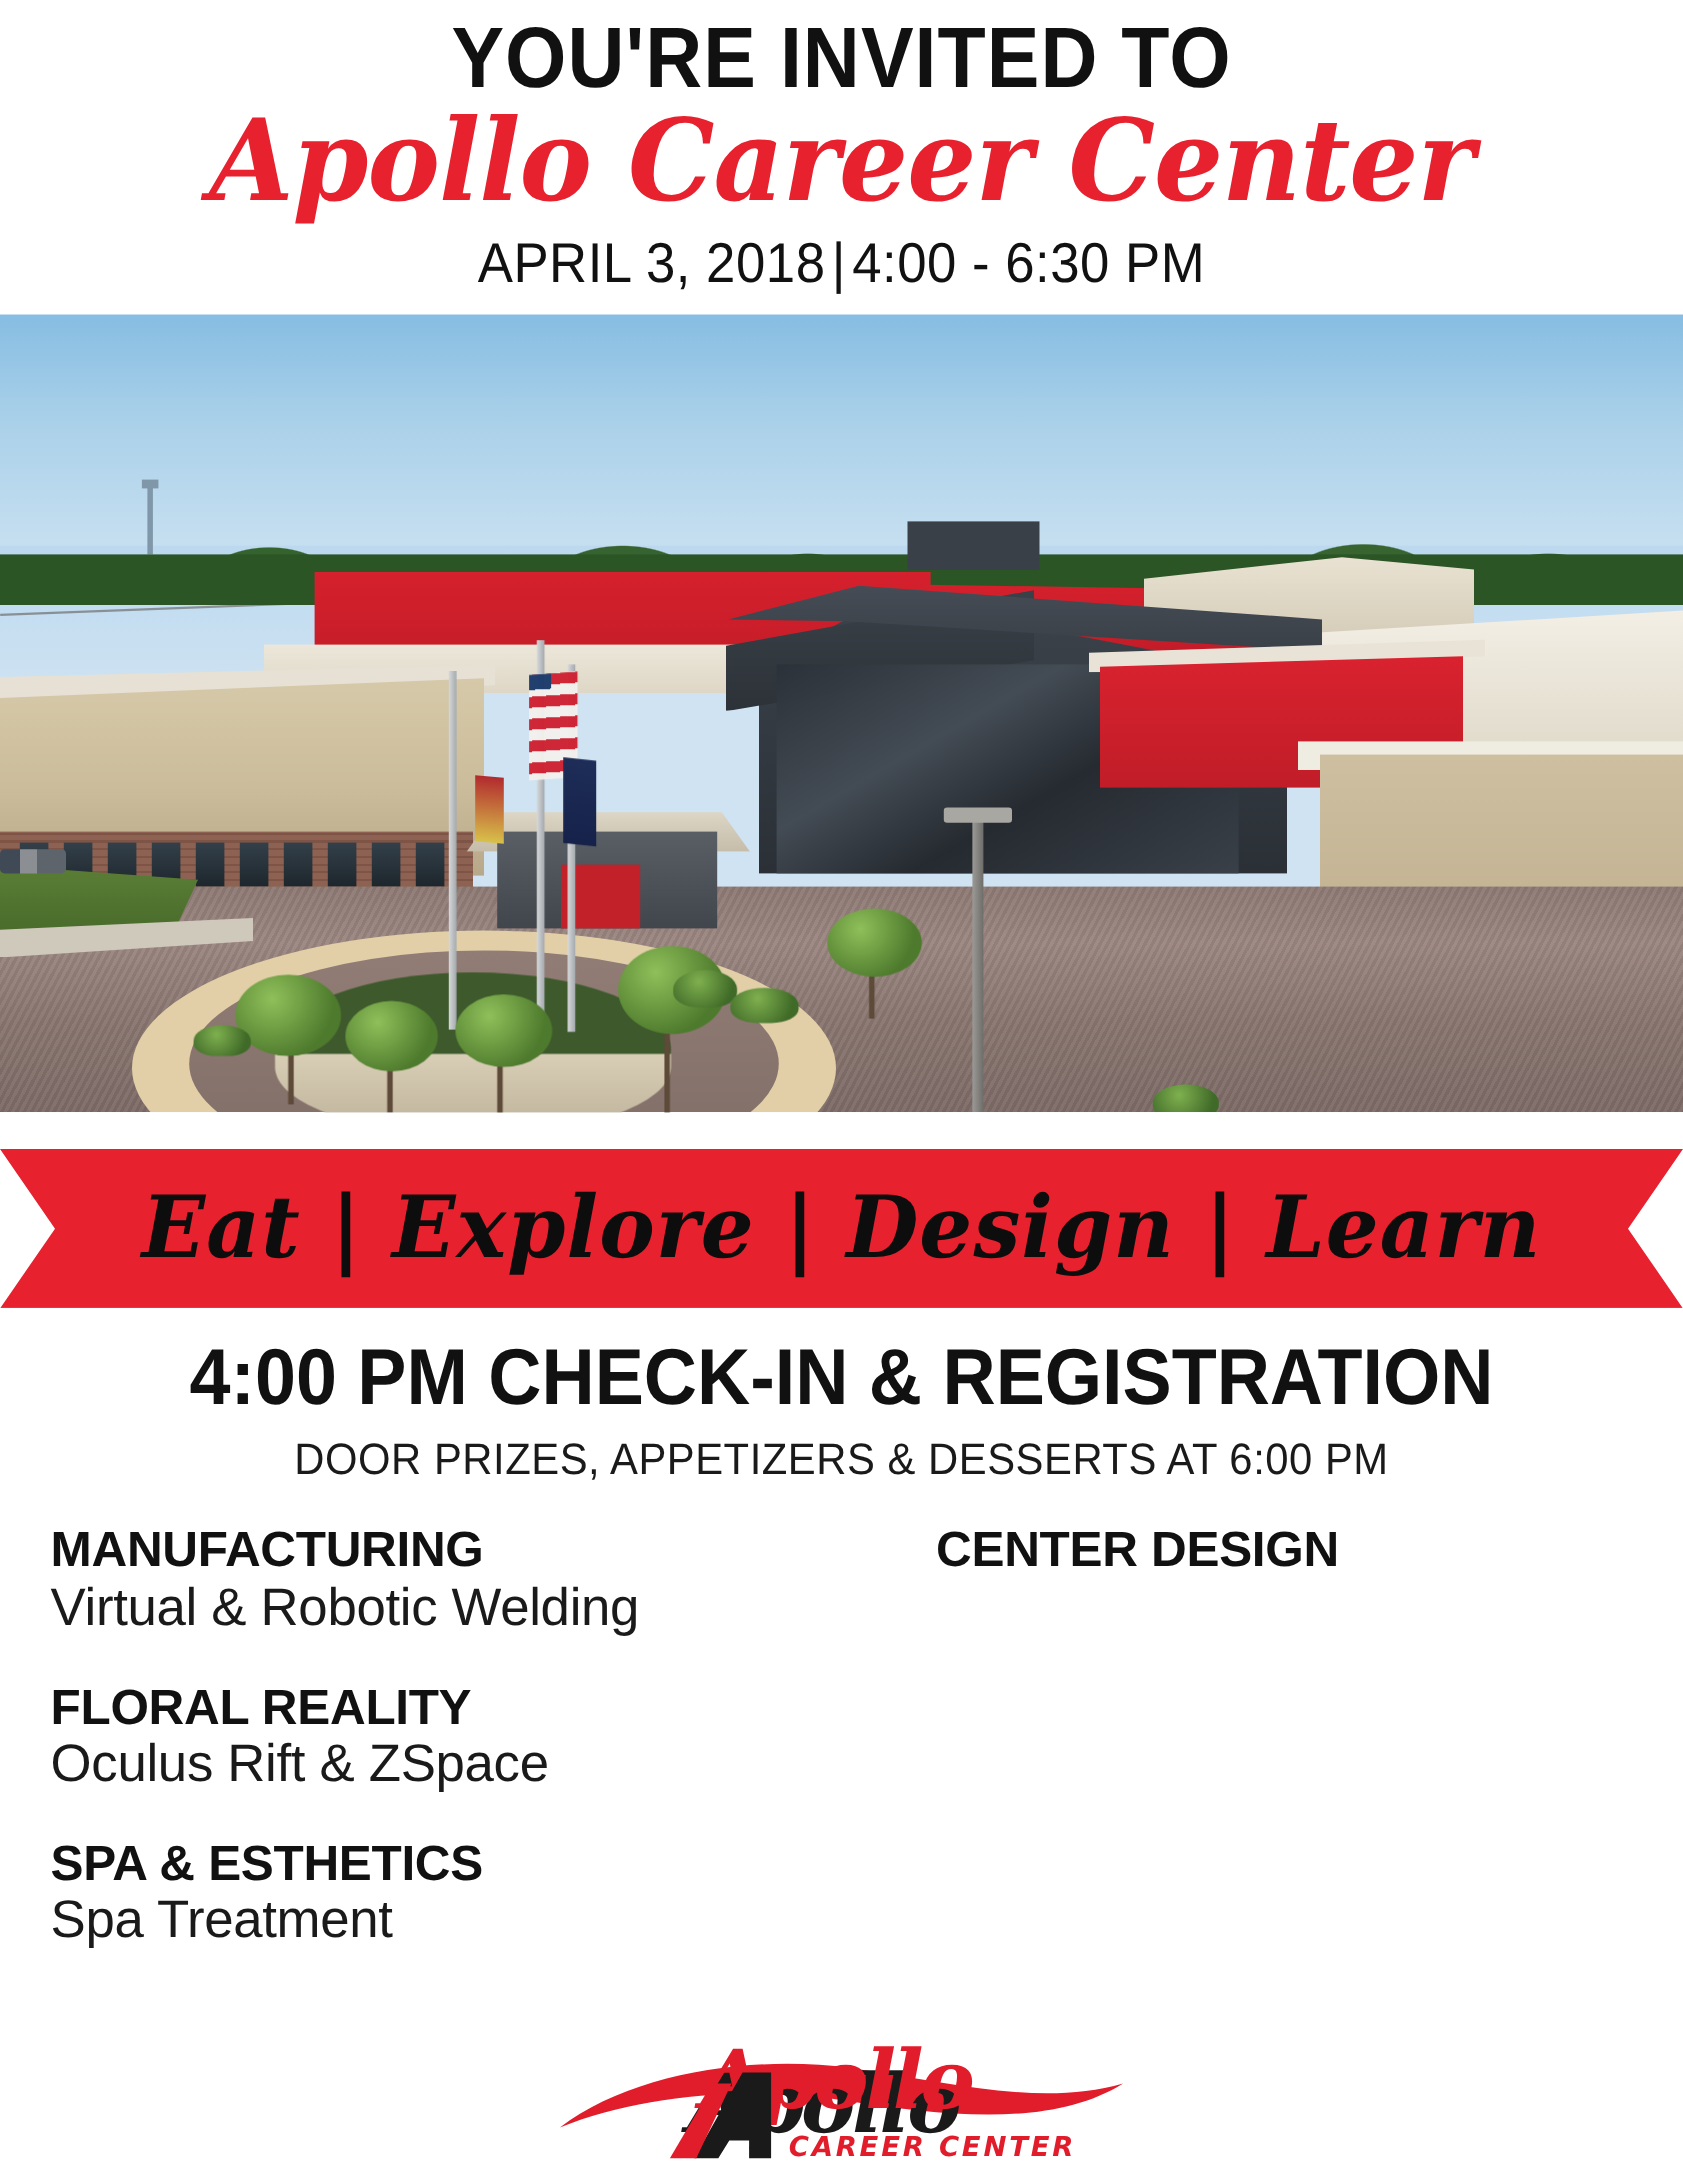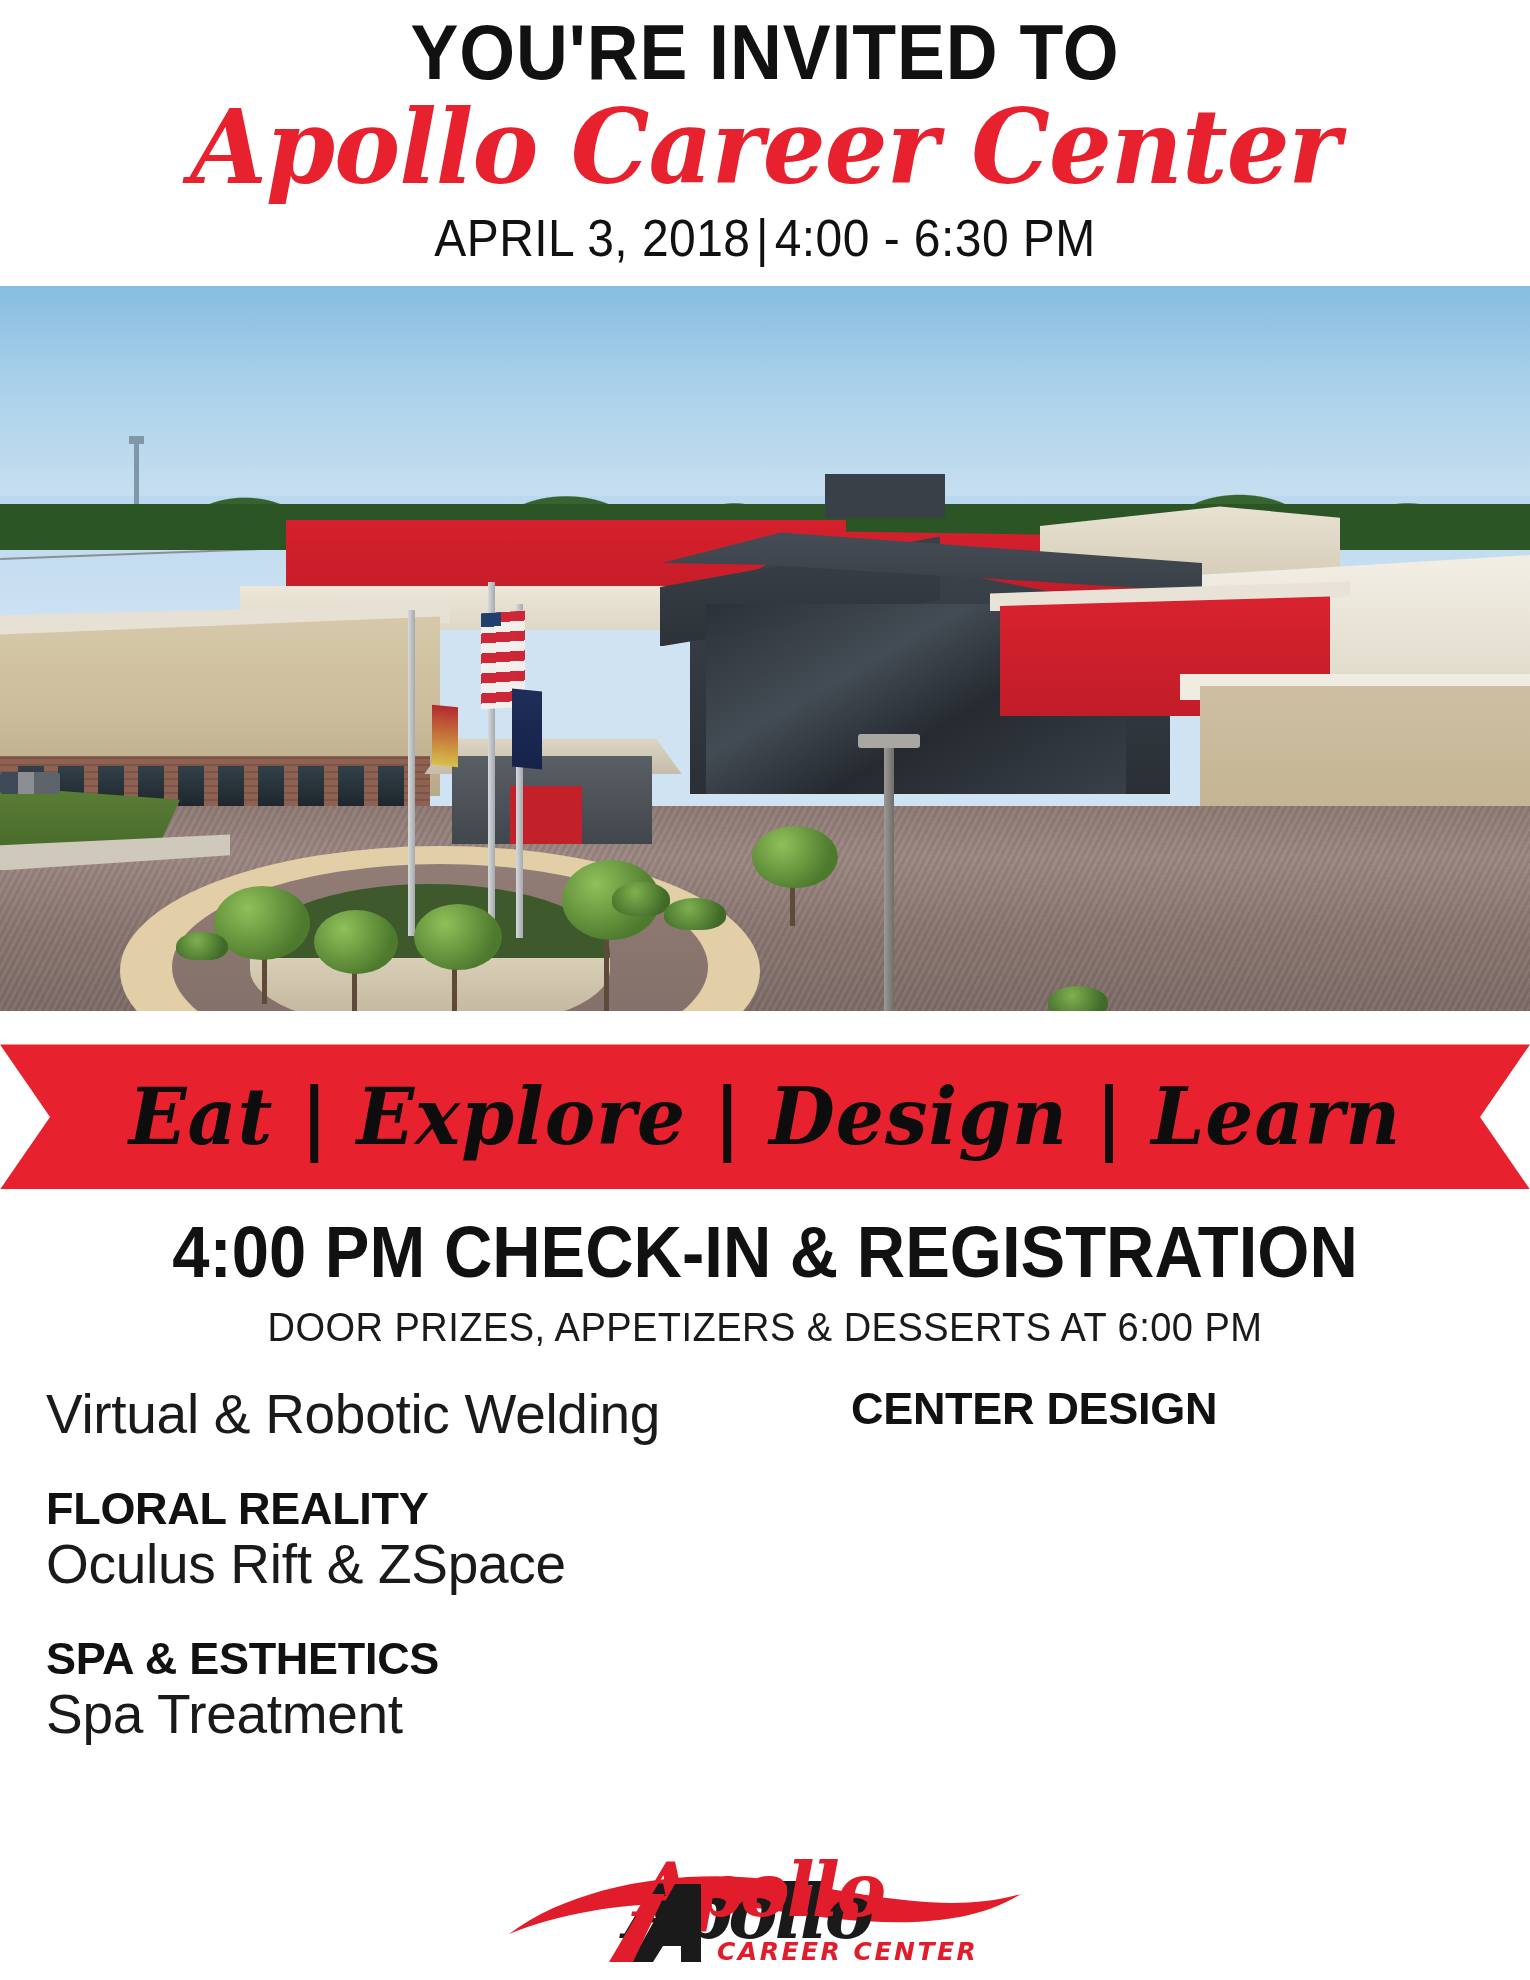--- a/index.html
+++ b/index.html
@@ -396,21 +396,21 @@
     font-family: "Liberation Sans", sans-serif;
     font-weight: bold;
     font-size: 45px;
     color: #111111;
     line-height: 1.12;
     letter-spacing: -0.3px;
   }
   .item-desc {
     font-family: "Liberation Sans", sans-serif;
     font-weight: normal;
-    font-size: 55px;
+    font-size: 48px;
     color: #1a1a1a;
     line-height: 1.12;
     letter-spacing: -0.3px;
     white-space: pre-line;
   }
 
   
   .logo-wrap {
     position: absolute;
     left: 0; bottom: 6px;
@@ -541,20 +541,21 @@
   <div class="ribbon"></div>
   <div class="ribbon-text">Eat | Explore | Design | Learn</div>
 </div>
 
 <div class="checkin">4:00 PM CHECK-IN &amp; REGISTRATION</div>
 <div class="prizes">DOOR PRIZES, APPETIZERS &amp; DESSERTS AT 6:00 PM</div>
 
 <div class="cols">
   <div class="col left">
     <div class="item">
+      <div class="item-title">MANUFACTURING</div>
       <div class="item-desc">Virtual &amp; Robotic Welding</div>
     </div>
     <div class="item">
       <div class="item-title">FLORAL REALITY</div>
       <div class="item-desc">Oculus Rift &amp; ZSpace</div>
     </div>
     <div class="item">
       <div class="item-title">SPA &amp; ESTHETICS</div>
       <div class="item-desc">Spa Treatment</div>
     </div>

